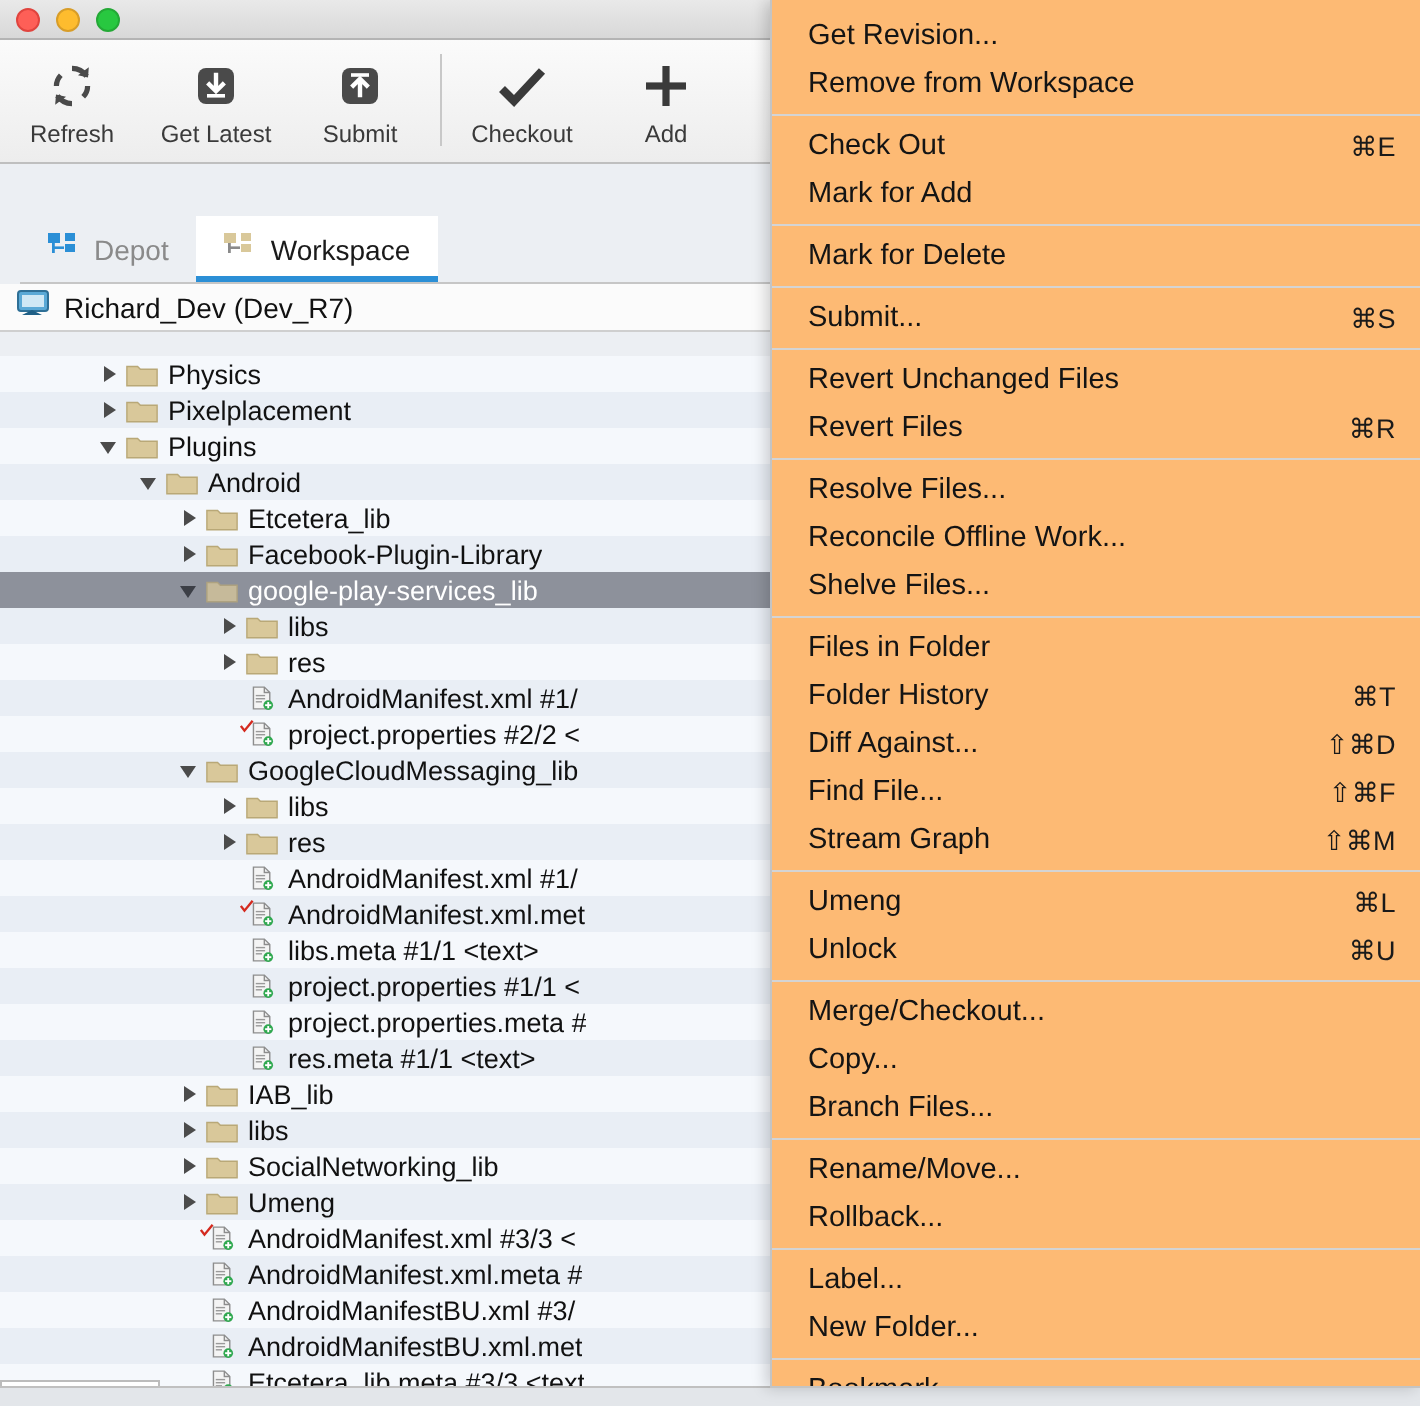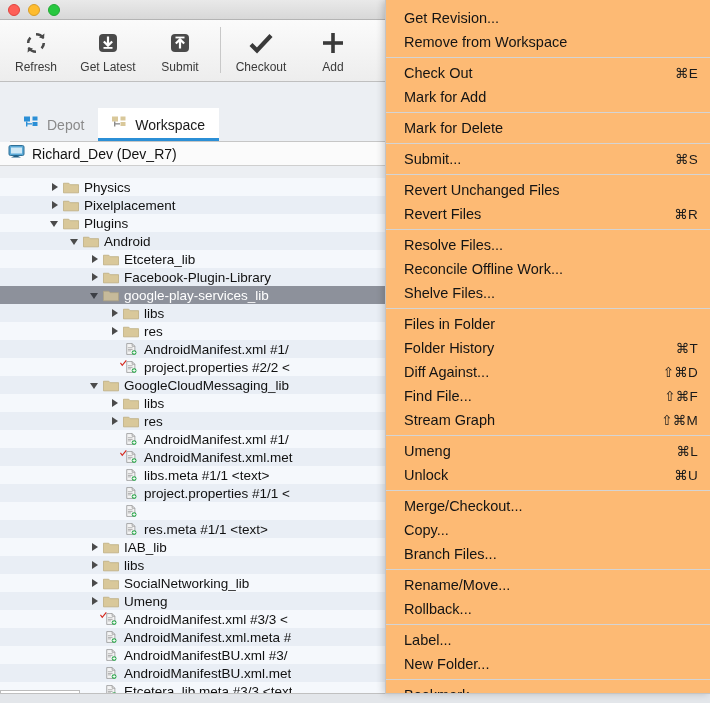--- a/index.html
+++ b/index.html
@@ -432,20 +432,21 @@
         <div class="lbl">project.properties #1/1 &lt;</div>
       </div>
       <div class="row even">
         <div style="width: 110px; flex: 0 0 110px;"></div>
         <div class="tw "></div>
         <div class="ic" style="position: relative;">
           <svg width="14" height="14">
             <use href="#sym-file" width="14" height="14"></use>
           </svg>
         </div>
+        <div class="lbl">project.properties.meta #</div>
       </div>
       <div class="row odd">
         <div style="width: 110px; flex: 0 0 110px;"></div>
         <div class="tw "></div>
         <div class="ic" style="position: relative;">
           <svg width="14" height="14">
             <use href="#sym-file" width="14" height="14"></use>
           </svg>
         </div>
         <div class="lbl">res.meta #1/1 &lt;text&gt;</div>

